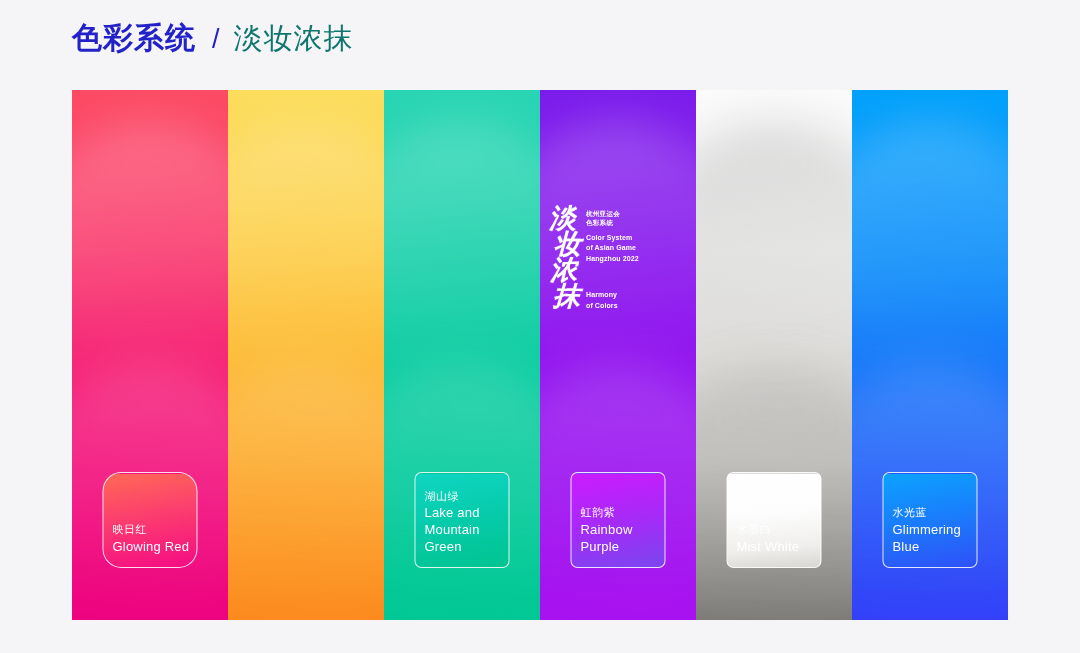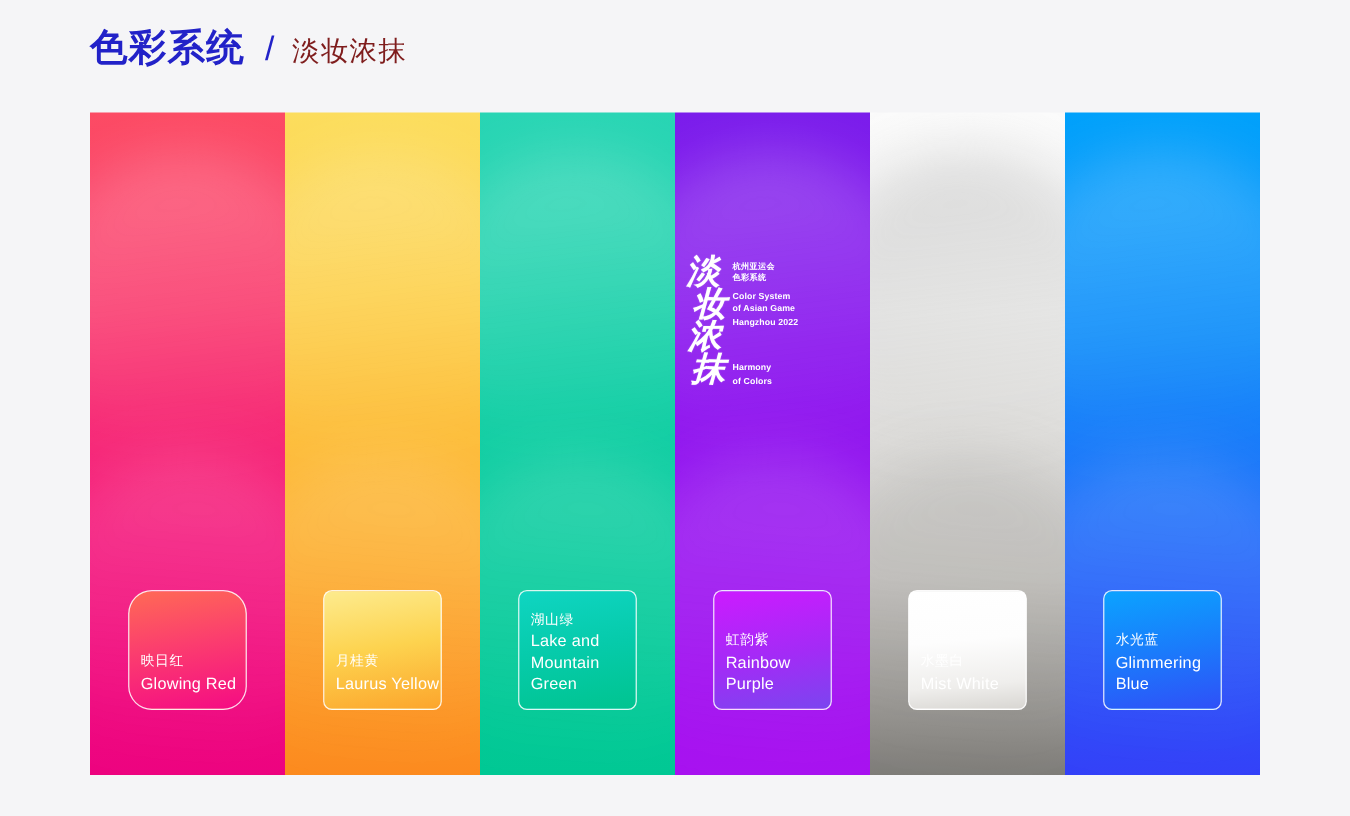--- a/index.html
+++ b/index.html
@@ -18,21 +18,21 @@
   }
   .title-main {
     font-size:30px; font-weight:bold; color:#2222c8;
     letter-spacing:1px;
   }
   .title-sep {
     font-size:27px; font-weight:400; color:#2222c8;
     margin:0 14px 0 16px;
   }
   .title-sub {
-    font-size:22px; font-weight:400; color:#7f1d1d;
+    font-size:29px; font-weight:400; color:#0f766e;
     letter-spacing:1px;
   }
 
   
   .strip {
     position:absolute; left:72px; top:90px;
     width:936px; height:530px;
     display:flex;
   }
   .col {
@@ -144,24 +144,20 @@
     <div class="col col-red">
       <div class="wisp"></div>
       <div class="swatch sw-red">
         <div class="sw-cn">映日红</div>
         <div class="sw-en">Glowing Red</div>
       </div>
     </div>
 
     <div class="col col-yellow">
       <div class="wisp"></div>
-      <div class="swatch sw-yellow">
-        <div class="sw-cn">月桂黄</div>
-        <div class="sw-en">Laurus Yellow</div>
-      </div>
     </div>
 
     <div class="col col-green">
       <div class="wisp"></div>
       <div class="swatch sw-green">
         <div class="sw-cn">湖山绿</div>
         <div class="sw-en">Lake and Mountain Green</div>
       </div>
     </div>
 

